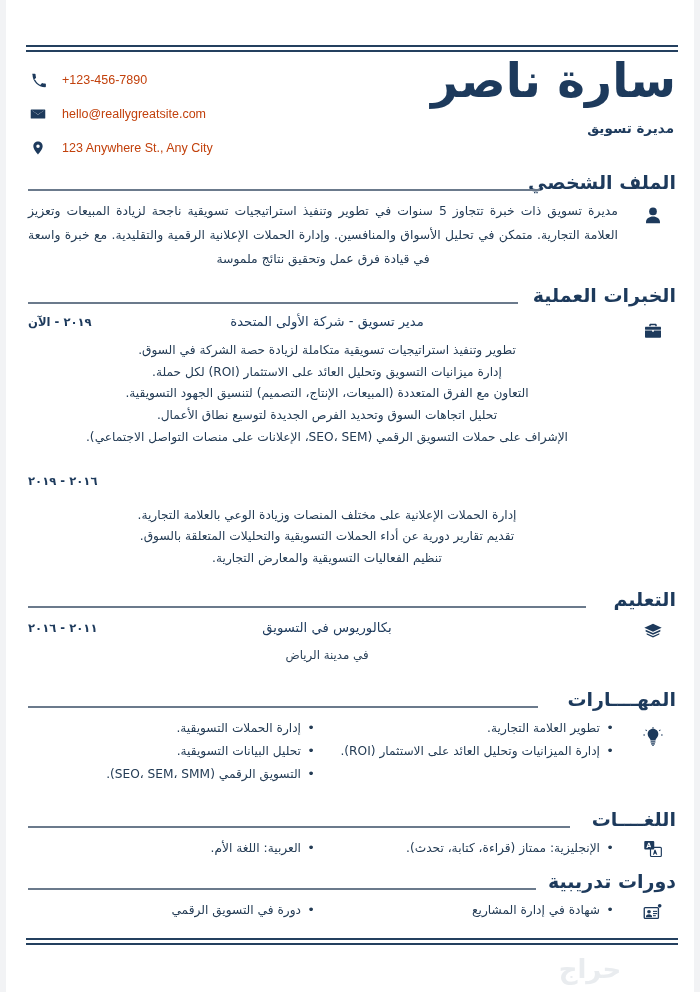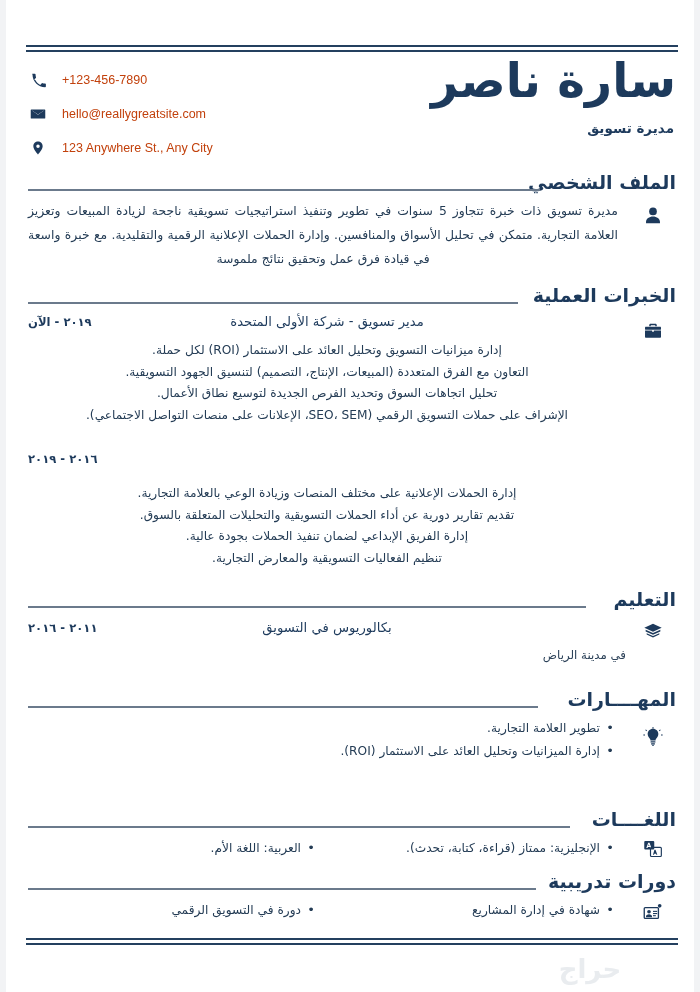--- a/index.html
+++ b/index.html
@@ -204,20 +204,21 @@
     font-size: 12.2px;
     line-height: 1.78;
     color: #243c55;
     text-align: center;
   }
   .entry-line { display: block; }
   .entry-sub {
     margin-top: 2px;
     font-size: 11.8px;
     color: #2b4158;
+    text-align: center;
   }
 
   
   .cols {
     display: flex;
     flex-direction: row;
     gap: 0px;
     padding-top: 4px;
   }
   .col {
@@ -344,35 +345,35 @@
       </div>
 
       <div class="section-body" style="top:26px;">
 
         <div class="entry">
           <div class="entry-head">
             <div class="entry-role">مدير تسويق - شركة الأولى المتحدة</div>
             <div class="entry-date">٢٠١٩ - الآن</div>
           </div>
           <div class="entry-lines">
+            <span class="entry-line">تطوير وتنفيذ استراتيجيات تسويقية متكاملة لزيادة حصة الشركة في السوق.</span>
             <span class="entry-line">إدارة ميزانيات التسويق وتحليل العائد على الاستثمار (ROI) لكل حملة.</span>
             <span class="entry-line">التعاون مع الفرق المتعددة (المبيعات، الإنتاج، التصميم) لتنسيق الجهود التسويقية.</span>
             <span class="entry-line">تحليل اتجاهات السوق وتحديد الفرص الجديدة لتوسيع نطاق الأعمال.</span>
             <span class="entry-line">الإشراف على حملات التسويق الرقمي (SEO، SEM، الإعلانات على منصات التواصل الاجتماعي).</span>
           </div>
         </div>
 
         <div class="entry" style="margin-top:24px;">
           <div class="entry-head">
             <div class="entry-date">٢٠١٦ - ٢٠١٩</div>
           </div>
           <div class="entry-lines" style="margin-top:12px;">
             <span class="entry-line">إدارة الحملات الإعلانية على مختلف المنصات وزيادة الوعي بالعلامة التجارية.</span>
             <span class="entry-line">تقديم تقارير دورية عن أداء الحملات التسويقية والتحليلات المتعلقة بالسوق.</span>
-            <span class="entry-line">إدارة الفريق الإبداعي لضمان تنفيذ الحملات بجودة عالية.</span>
             <span class="entry-line">تنظيم الفعاليات التسويقية والمعارض التجارية.</span>
           </div>
         </div>
 
       </div>
     </div>
 
     <div class="section" style="top:592px;">
       <div class="section-head">
         <div class="section-title">التعليم</div>
@@ -415,20 +416,27 @@
         </svg>
       </div>
       <div class="section-body" style="top:22px; right:52px; left:6px;">
         <div class="cols">
           <div class="col">
             <ul class="bullets">
               <li>تطوير العلامة التجارية.</li>
               <li>إدارة الميزانيات وتحليل العائد على الاستثمار (ROI).</li>
             </ul>
           </div>
+          <div class="col">
+            <ul class="bullets">
+              <li>إدارة الحملات التسويقية.</li>
+              <li>تحليل البيانات التسويقية.</li>
+              <li>التسويق الرقمي (SEO، SEM، SMM).</li>
+            </ul>
+          </div>
         </div>
       </div>
     </div>
 
     <div class="section" style="top:812px;">
       <div class="section-head">
         <div class="section-title">اللغــــات</div>
         <div class="section-rule" style="right:108px; left:6px;"></div>
       </div>
       <div class="section-icon" style="top:22px;">

